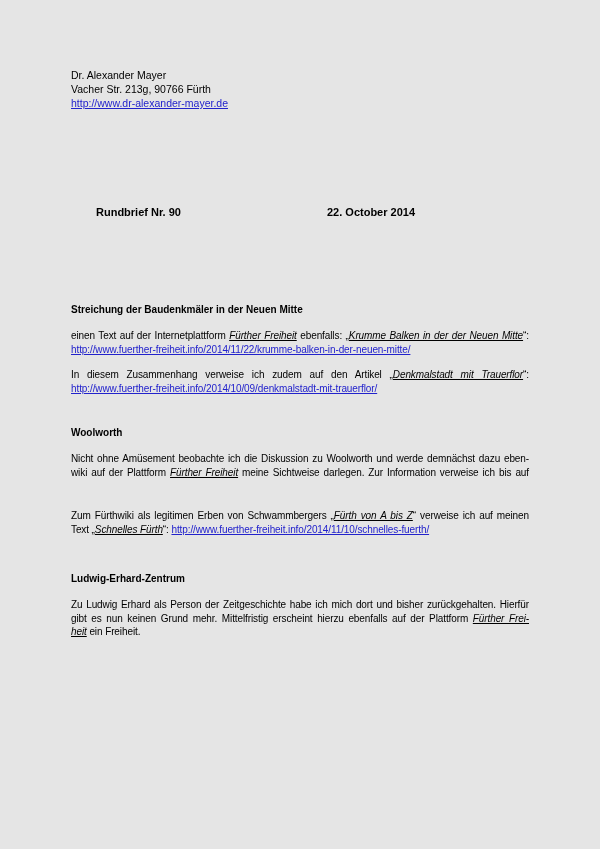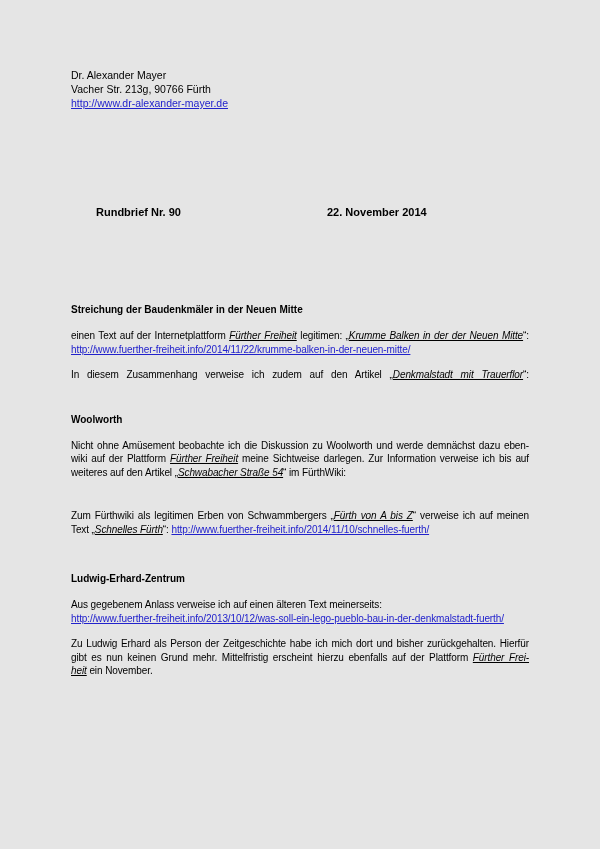--- a/index.html
+++ b/index.html
@@ -47,55 +47,51 @@
 <div class="page">
 
   <div class="address">
     <div>Dr. Alexander Mayer</div>
     <div>Vacher Str. 213g, 90766 Fürth</div>
     <div><a class="link">http://www.dr-alexander-mayer.de</a></div>
   </div>
 
   <div class="meta-row">
     <span>Rundbrief Nr. 90</span>
-    <span class="date">22. November 2014</span>
+    <span class="date">22. October 2014</span>
   </div>
 
   <div id="sections">
       <div class="section">
         <div class="heading">Streichung der Baudenkmäler in der Neuen Mitte</div>
         <div class="para">
-          <div class="line just"><span class="">einen Text auf der Internetplattform </span><span class="i">Fürther Freiheit</span><span class=""> legitimen: „</span><span class="i">Krumme Balken in der der Neuen Mitte</span><span class="">“:</span></div>
+          <div class="line just"><span class="">einen Text auf der Internetplattform </span><span class="i">Fürther Freiheit</span><span class=""> ebenfalls: „</span><span class="i">Krumme Balken in der der Neuen Mitte</span><span class="">“:</span></div>
           <div class="line"><a class="link">http://www.fuerther-freiheit.info/2014/11/22/krumme-balken-in-der-neuen-mitte/</a></div>
         </div>
         <div class="para">
           <div class="line just"><span class="">In diesem Zusammenhang verweise ich zudem auf den Artikel „</span><span class="i">Denkmalstadt mit Trauerflor</span><span class="">“:</span></div>
+          <div class="line"><a class="link">http://www.fuerther-freiheit.info/2014/10/09/denkmalstadt-mit-trauerflor/</a></div>
         </div>
       </div>
       <div class="section">
         <div class="heading">Woolworth</div>
         <div class="para">
           <div class="line just"><span class="">Nicht ohne Amüsement beobachte ich die Diskussion zu Woolworth und werde demnächst dazu eben-</span></div>
           <div class="line just"><span class="">wiki auf der Plattform </span><span class="i">Fürther Freiheit</span><span class=""> meine Sichtweise darlegen. Zur Information verweise ich bis auf</span></div>
-          <div class="line"><span class="">weiteres auf den Artikel „</span><span class="i">Schwabacher Straße 54</span><span class="">“ im FürthWiki:</span></div>
         </div>
       </div>
       <div class="section">
         <div class="para">
           <div class="line just"><span class="">Zum Fürthwiki als legitimen Erben von Schwammbergers „</span><span class="i">Fürth von A bis Z</span><span class="">“ verweise ich auf meinen</span></div>
           <div class="line"><span class="">Text „</span><span class="i">Schnelles Fürth</span><span class="">“: </span><a class="link">http://www.fuerther-freiheit.info/2014/11/10/schnelles-fuerth/</a></div>
         </div>
       </div>
       <div class="section">
         <div class="heading">Ludwig-Erhard-Zentrum</div>
         <div class="para">
-          <div class="line"><span class="">Aus gegebenem Anlass verweise ich auf einen älteren Text meinerseits:</span></div>
-          <div class="line"><a class="link">http://www.fuerther-freiheit.info/2013/10/12/was-soll-ein-lego-pueblo-bau-in-der-denkmalstadt-fuerth/</a></div>
-        </div>
-        <div class="para">
           <div class="line just"><span class="">Zu Ludwig Erhard als Person der Zeitgeschichte habe ich mich dort und bisher zurückgehalten. Hierfür</span></div>
           <div class="line just"><span class="">gibt es nun keinen Grund mehr. Mittelfristig erscheint hierzu ebenfalls auf der Plattform </span><span class="i">Fürther Frei-</span></div>
-          <div class="line"><span class="i">heit</span><span class=""> ein November.</span></div>
+          <div class="line"><span class="i">heit</span><span class=""> ein Freiheit.</span></div>
         </div>
       </div>
     </div>
 
 </div>
 
 </body></html>

